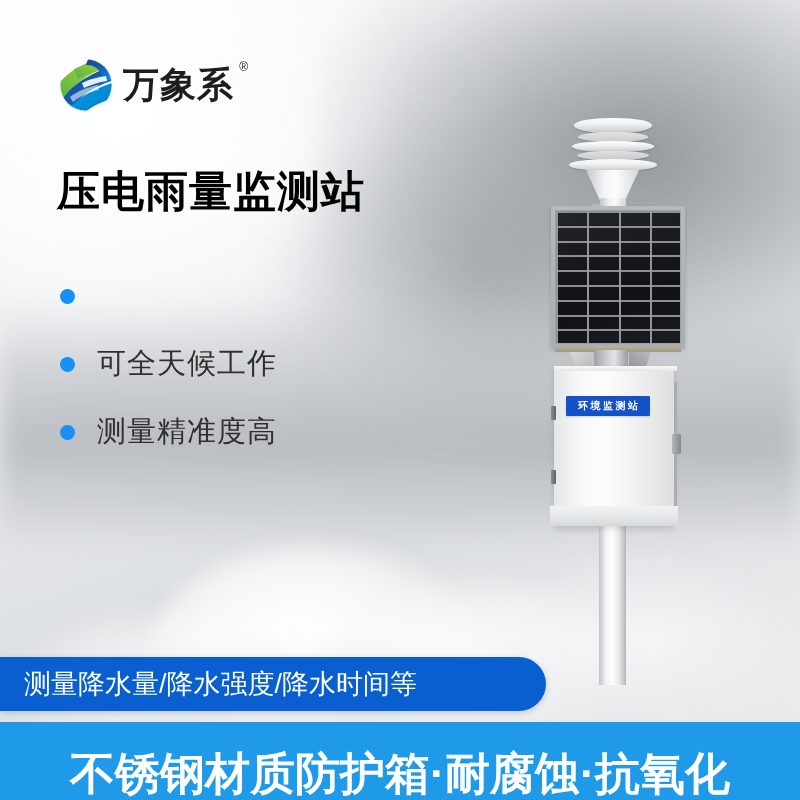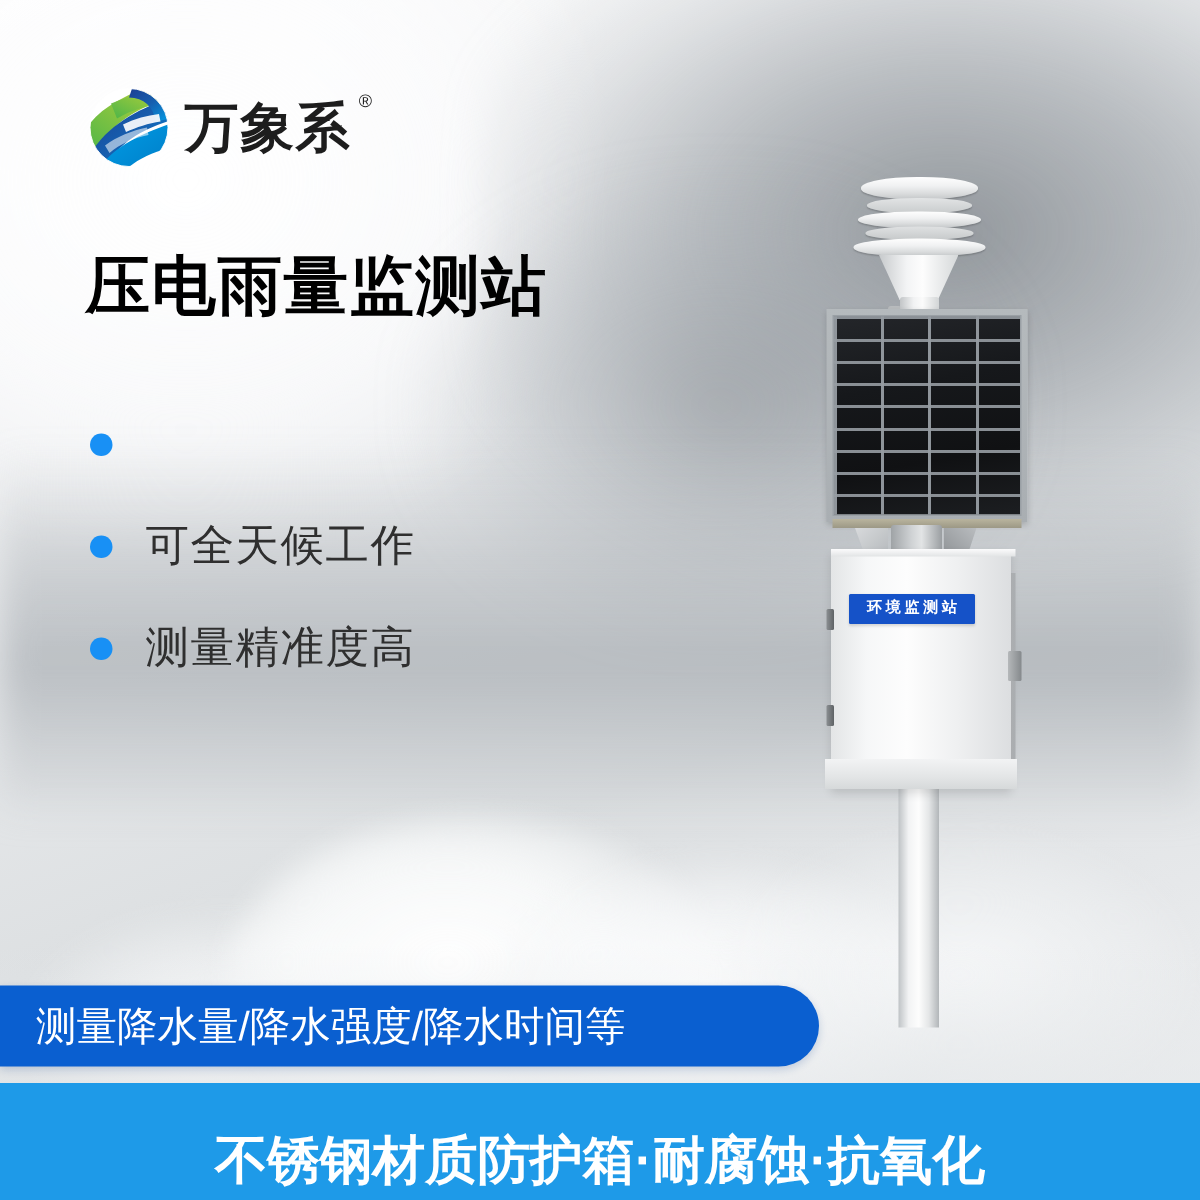--- a/index.html
+++ b/index.html
@@ -411,21 +411,21 @@
     top: 722px;
     width: 800px;
     height: 78px;
     background: #1e9ae8;
     display: flex;
     align-items: center;
     justify-content: center;
   }
   .bottom-bar-text {
     color: #ffffff;
-    font-size: 35px;
+    font-size: 45px;
     font-weight: bold;
     letter-spacing: 0px;
     white-space: nowrap;
     line-height: 1;
     margin-top: 24px;
   }
 </style>
 </head>
 <body>
 

